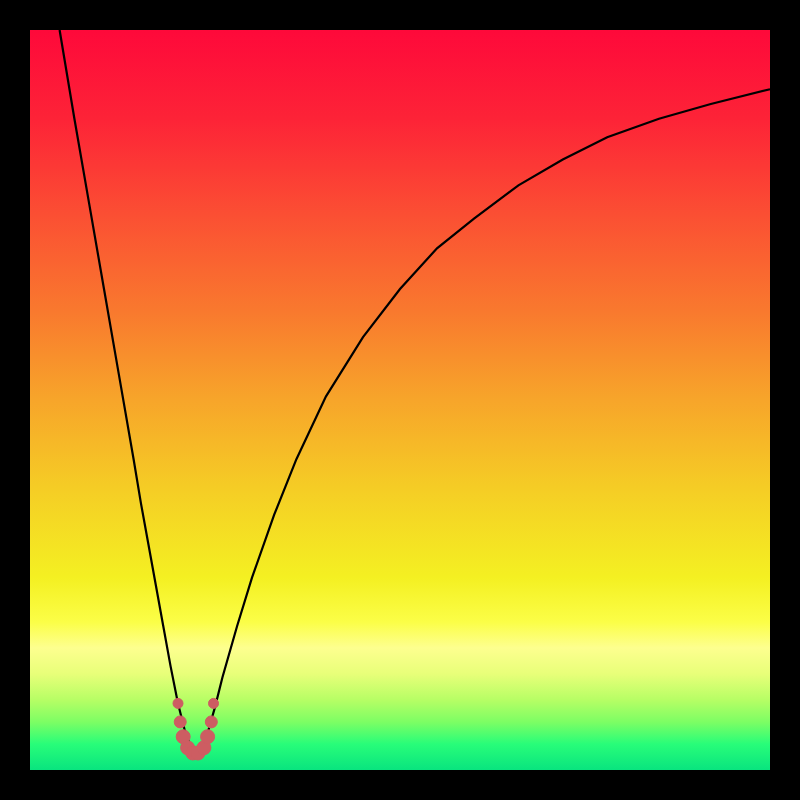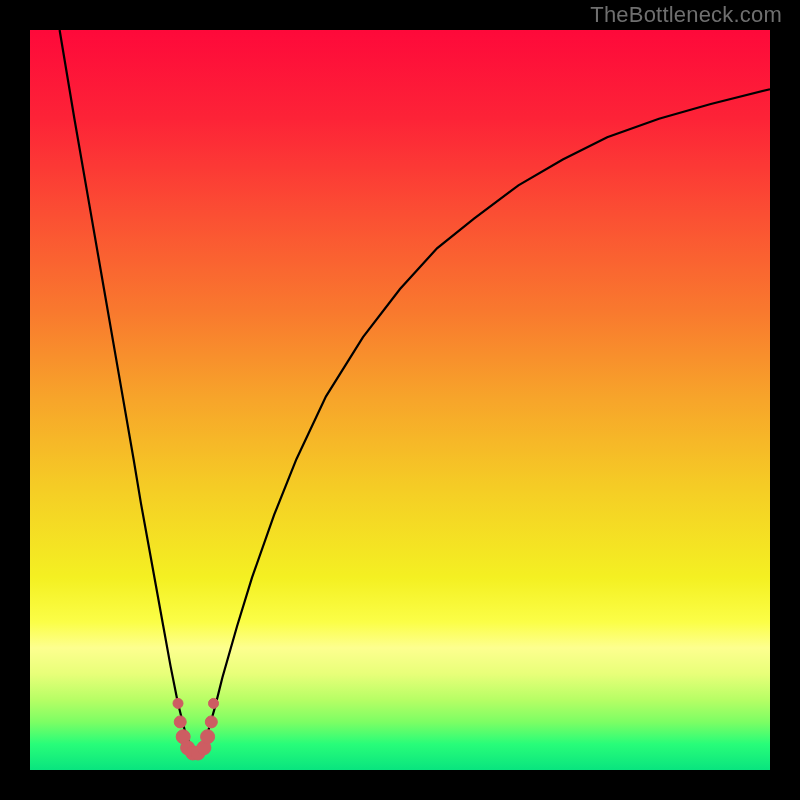--- a/index.html
+++ b/index.html
@@ -29,21 +29,20 @@
   svg {
     position: absolute;
     left: 0;
     top: 0;
   }
 </style>
 </head>
 <body>
 <div class="frame">
 
-<div class="watermark">TheBottleneck.com</div>
 
 <svg id="chart-svg" width="800" height="800" viewBox="0 0 800 800">
   <defs>
     <linearGradient id="bg-grad" x1="0" y1="0" x2="0" y2="1">
 
     <stop offset="0.00%" stop-color="#fe093a"></stop>
           <stop offset="12.00%" stop-color="#fd2337"></stop>
           <stop offset="25.00%" stop-color="#fb4f33"></stop>
           <stop offset="38.00%" stop-color="#f9792e"></stop>
           <stop offset="50.00%" stop-color="#f7a52a"></stop>

